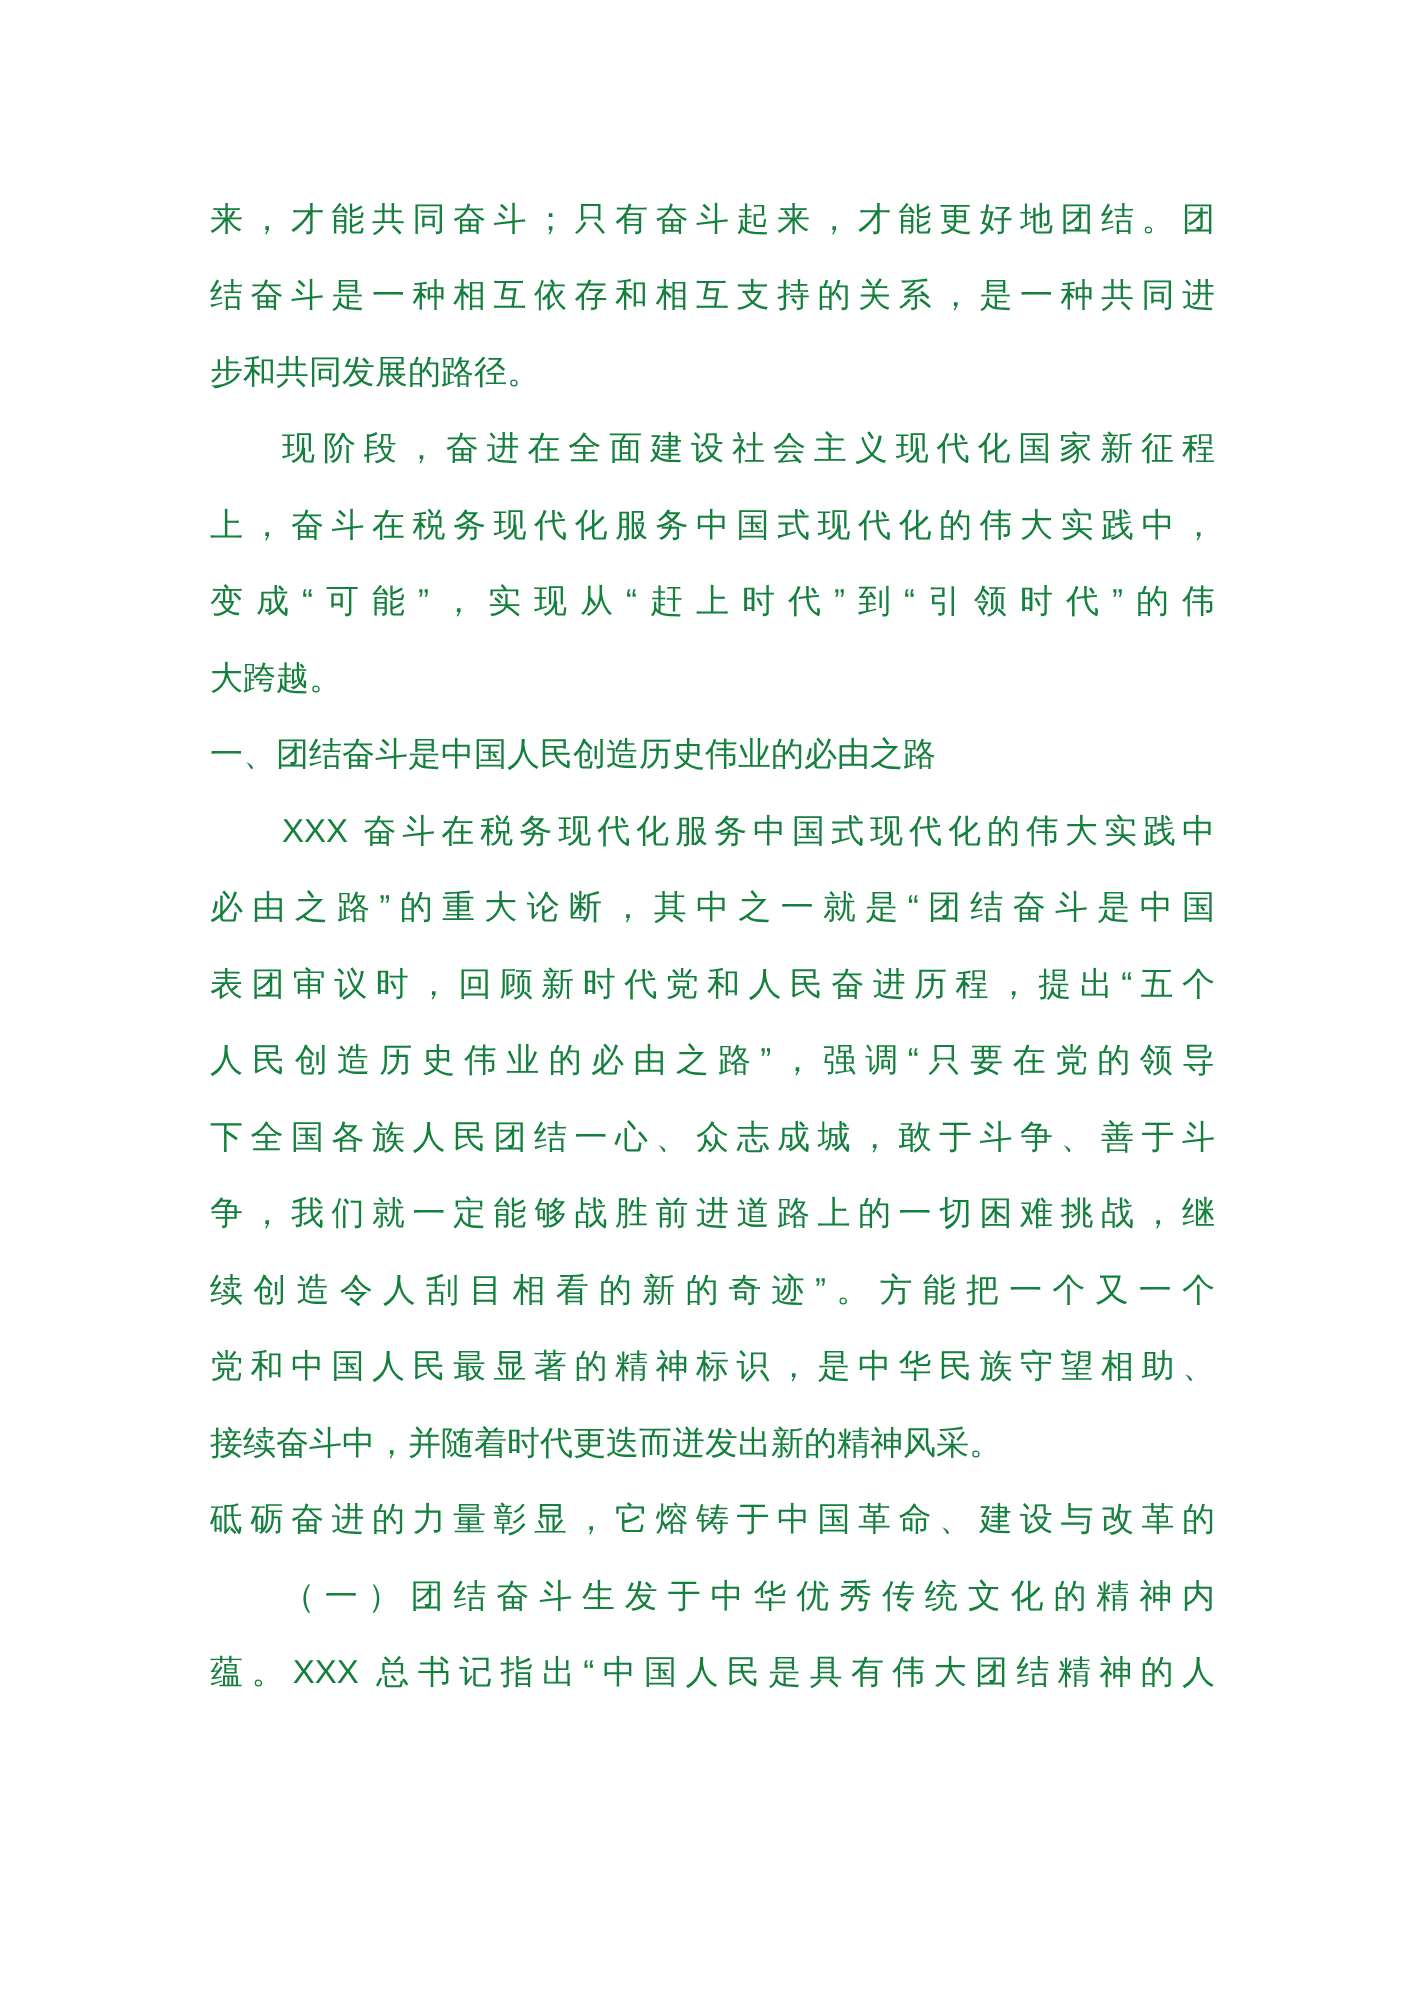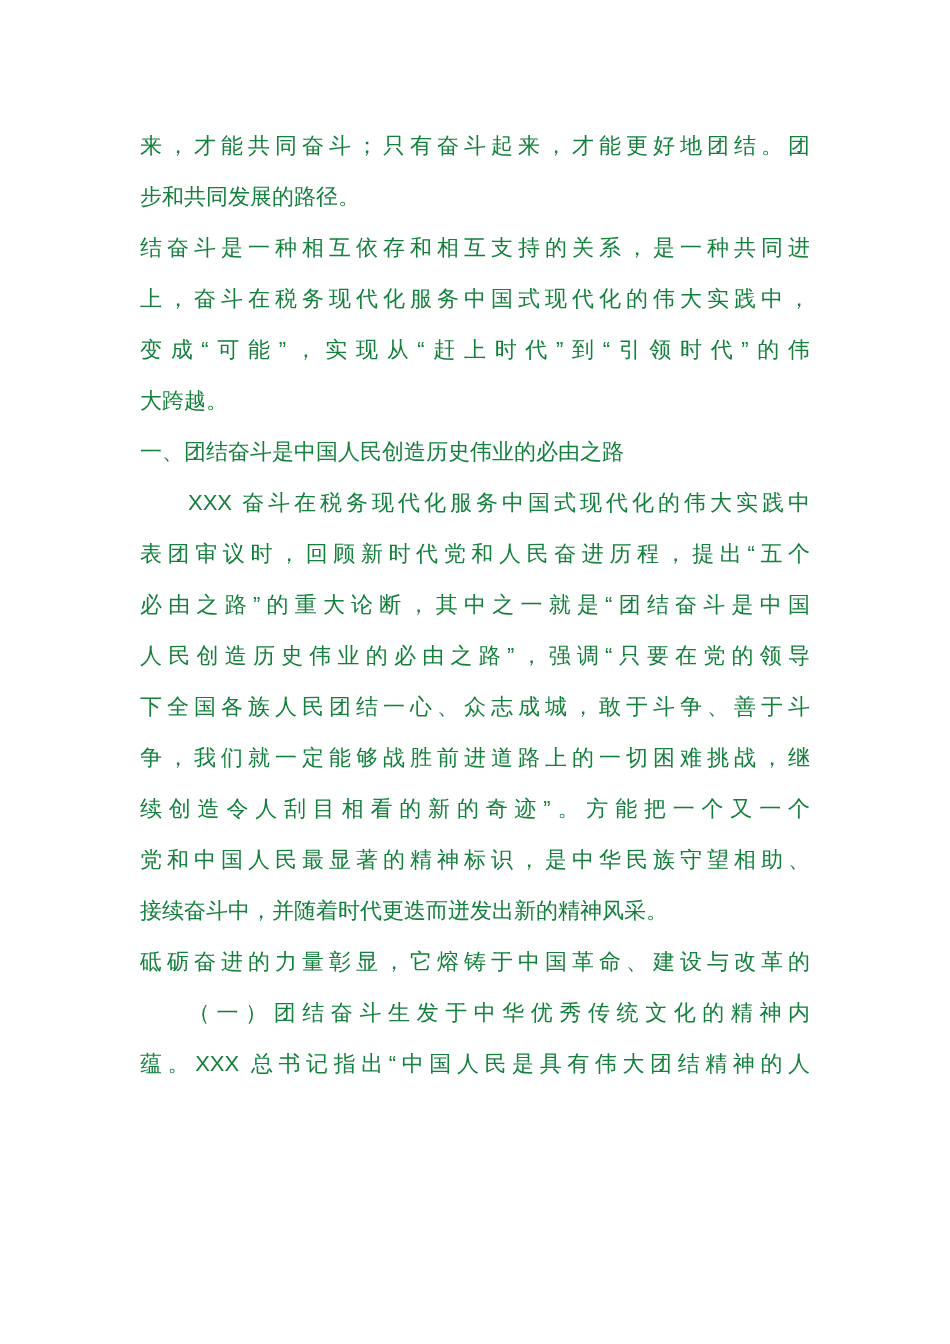--- a/index.html
+++ b/index.html
@@ -45,29 +45,30 @@
   .seg.bold {
     font-weight: normal;
   }
 </style>
 </head>
 <body>
 
 <div class="page">
   <div class="text-block">
       <div class="line"><span class="seg">来，才能共同奋斗；只有奋斗起来，才能更好地团结。团</span></div>
+      <div class="line"><span class="seg">结奋斗是一种相互依存和相互支持的关系，是一种共同进</span></div>
       <div class="line noj"><span class="seg">步和共同发展的路径。</span></div>
-      <div class="line"><span class="seg">结奋斗是一种相互依存和相互支持的关系，是一种共同进</span></div>
+      <div class="line ind"><span class="seg">现阶段，奋进在全面建设社会主义现代化国家新征程</span></div>
       <div class="line"><span class="seg">上，奋斗在税务现代化服务中国式现代化的伟大实践中，</span></div>
       <div class="line"><span class="seg">变成“可能”，实现从“赶上时代”到“引领时代”的伟</span></div>
       <div class="line noj"><span class="seg">大跨越。</span></div>
       <div class="line noj"><span class="seg">一、团结奋斗是中国人民创造历史伟业的必由之路</span></div>
       <div class="line ind"><span class="seg">XXX 奋斗在税务现代化服务中国式现代化的伟大实践中</span></div>
+      <div class="line"><span class="seg">必由之路”的重大论断，其中之一就是“团结奋斗是中国</span></div>
       <div class="line"><span class="seg">表团审议时，回顾新时代党和人民奋进历程，提出“五个</span></div>
-      <div class="line"><span class="seg">必由之路”的重大论断，其中之一就是“团结奋斗是中国</span></div>
       <div class="line"><span class="seg">人民创造历史伟业的必由之路”，强调“只要在党的领导</span></div>
       <div class="line"><span class="seg">下全国各族人民团结一心、众志成城，敢于斗争、善于斗</span></div>
       <div class="line"><span class="seg">争，我们就一定能够战胜前进道路上的一切困难挑战，继</span></div>
       <div class="line"><span class="seg">续创造令人刮目相看的新的奇迹”。方能把一个又一个</span></div>
       <div class="line"><span class="seg">党和中国人民最显著的精神标识，是中华民族守望相助、</span></div>
       <div class="line noj"><span class="seg">接续奋斗中，并随着时代更迭而迸发出新的精神风采。</span></div>
       <div class="line"><span class="seg">砥砺奋进的力量彰显，它熔铸于中国革命、建设与改革的</span></div>
       <div class="line ind"><span class="seg bold">（一）团结奋斗生发于中华优秀传统文化的精神内</span></div>
       <div class="line"><span class="seg bold">蕴。</span><span class="seg">XXX 总书记指出“中国人民是具有伟大团结精神的人</span></div>
     </div>

